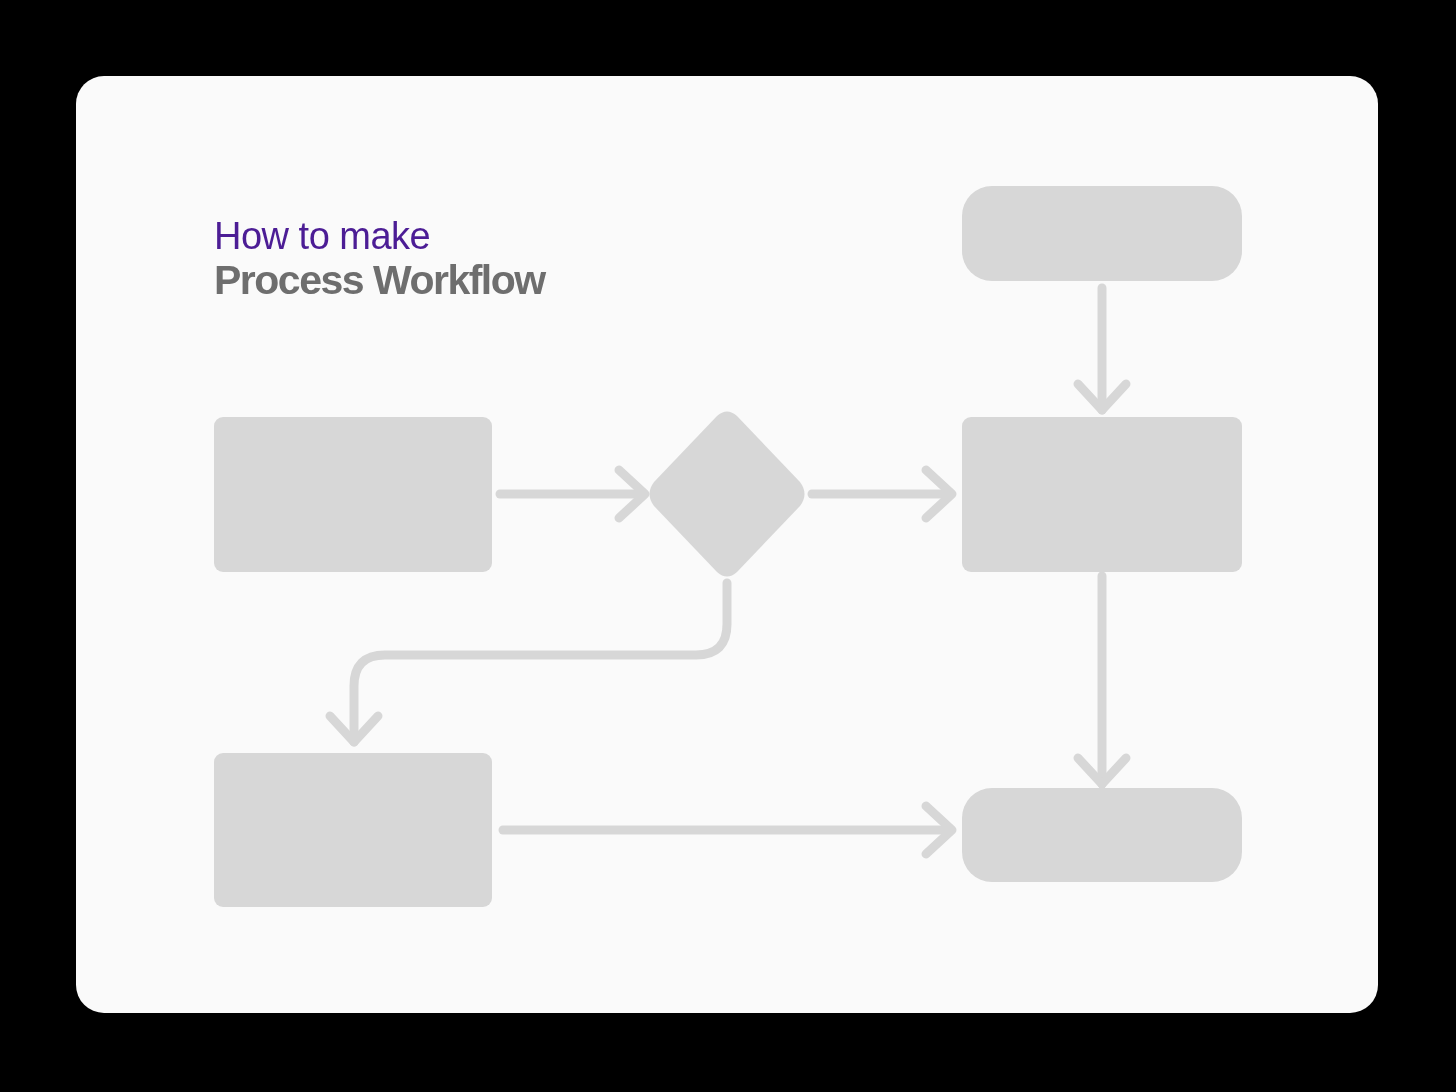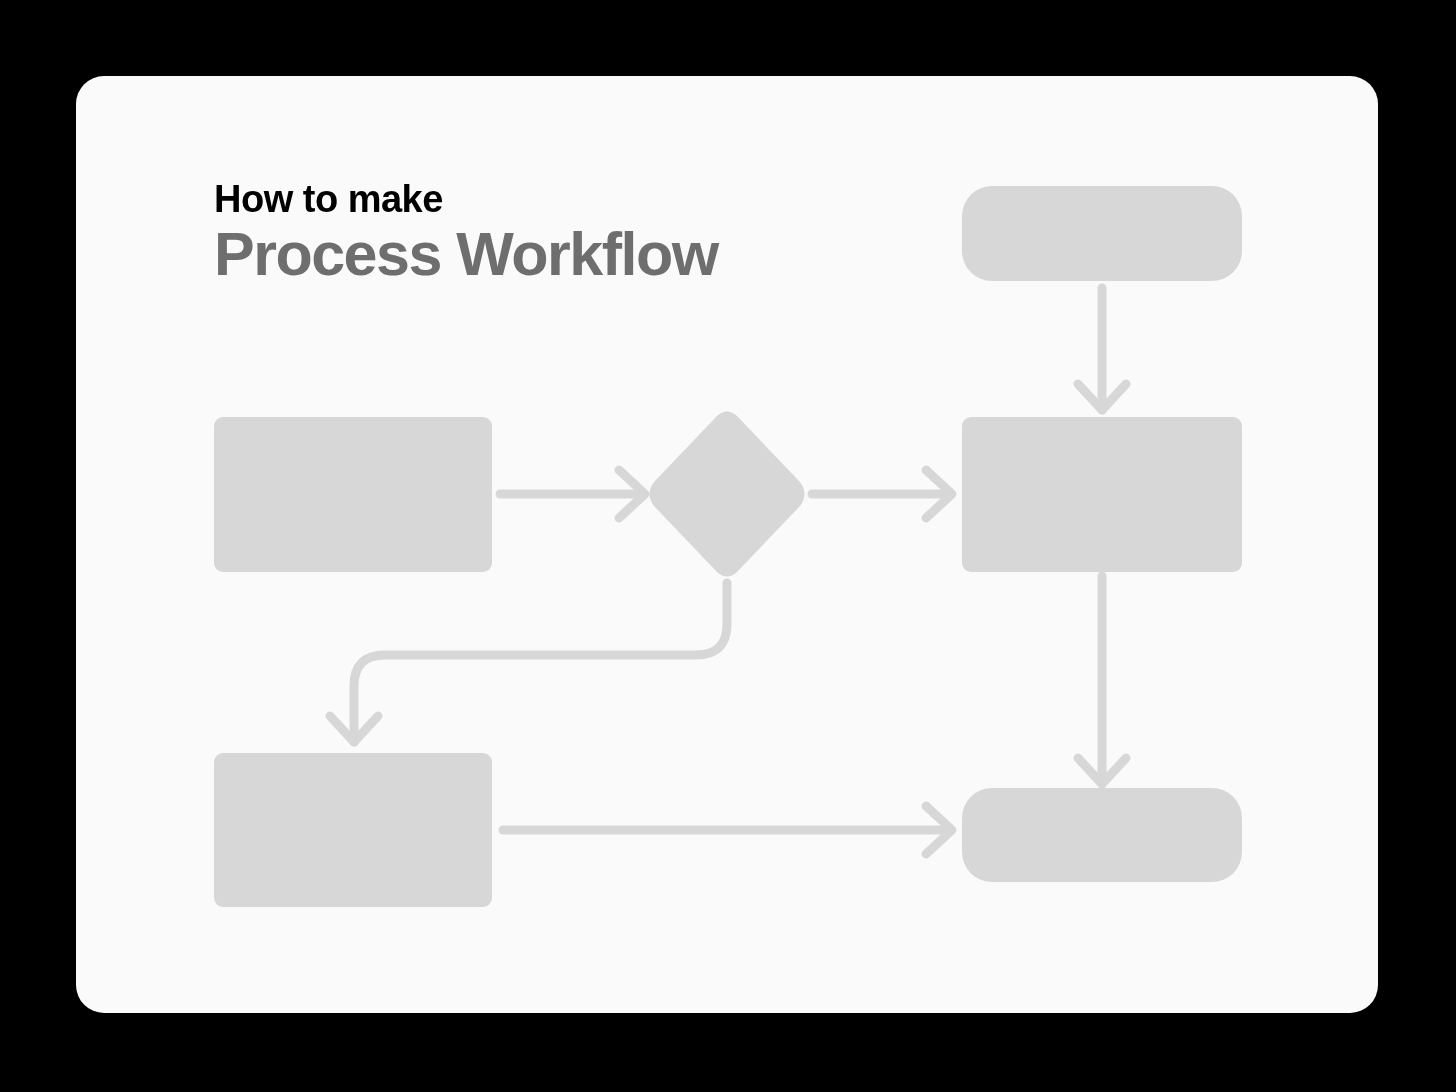--- a/index.html
+++ b/index.html
@@ -35,28 +35,29 @@
 
   
   #heading {
     position: absolute;
     left: 138px;   
     top: 104px;    
     user-select: none;
   }
   #eyebrow {
     font-size: 38px;
-    font-weight: bold;
+    font-weight: normal;
     line-height: 1.0;
     letter-spacing: -0.5px;
-    color: #000000;
+    color: #4c1d95;
     white-space: nowrap;
+    margin-top: 37px;
   }
   #maintitle {
-    font-size: 61px;
+    font-size: 41px;
     font-weight: bold;
     line-height: 1.05;
     letter-spacing: -1.5px;
     color: #6e6e6e;
     white-space: nowrap;
     margin-top: 4px;
   }
 
   
   #diagram {

